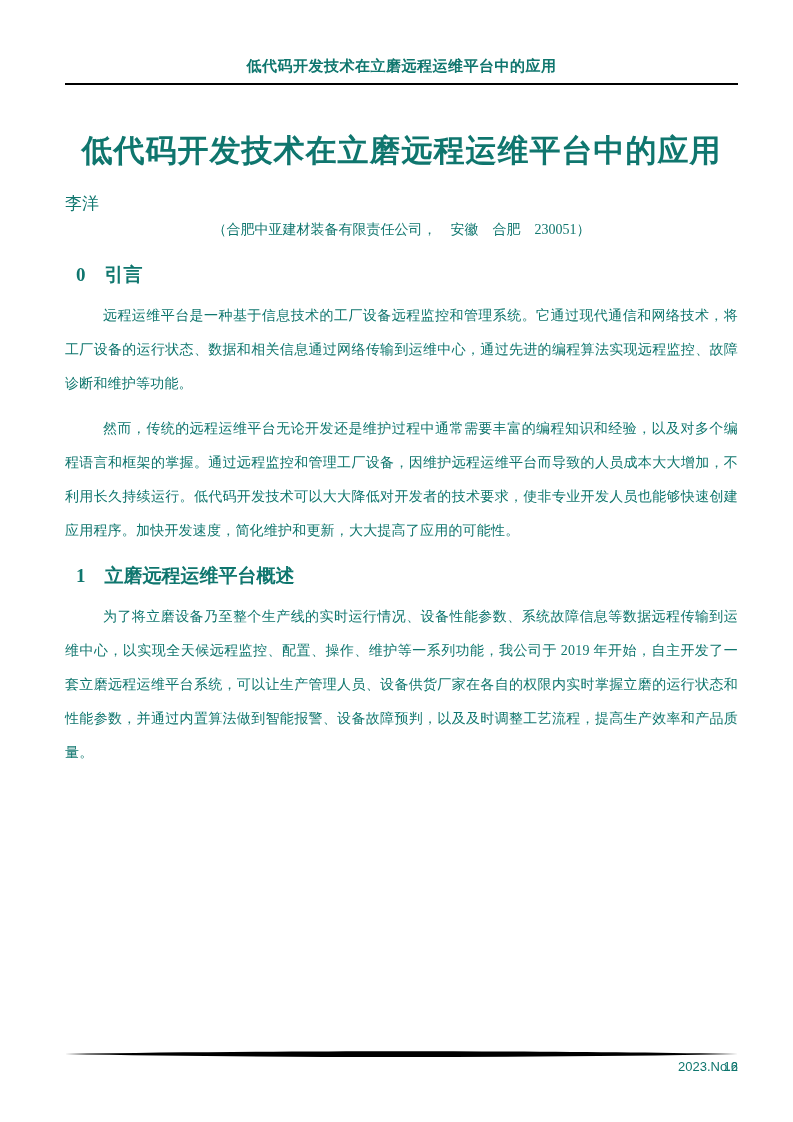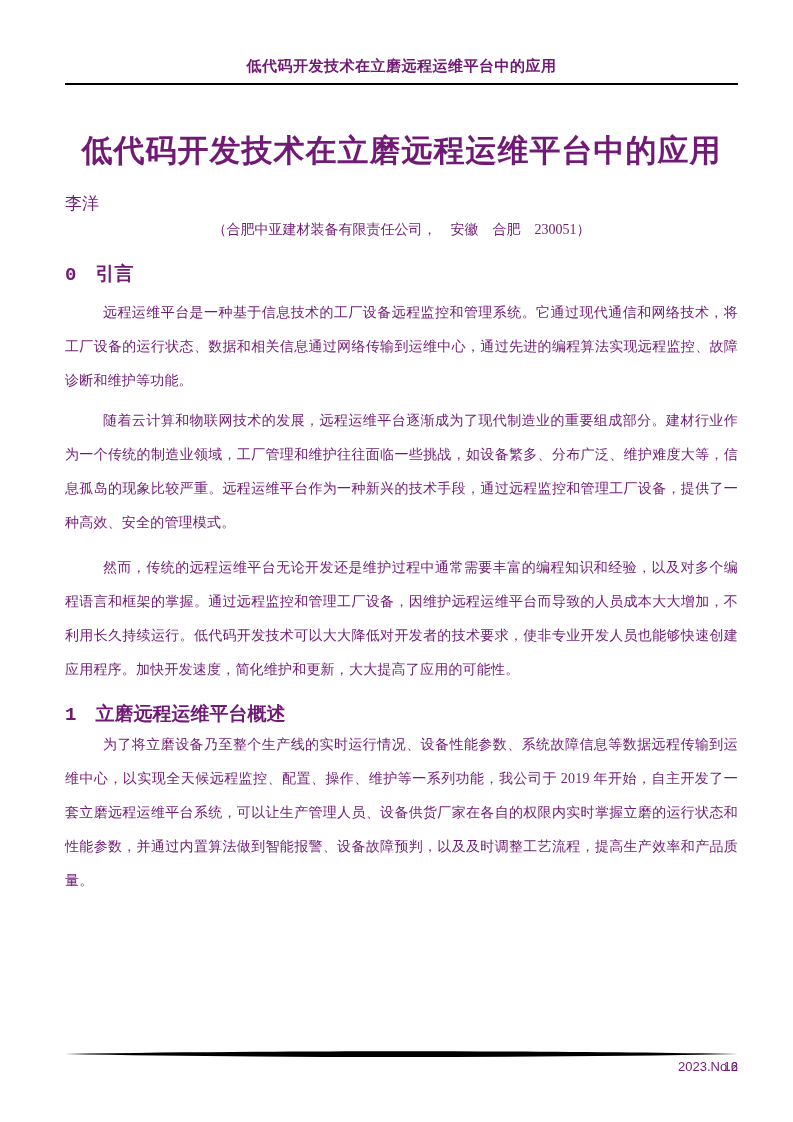--- a/index.html
+++ b/index.html
@@ -5,21 +5,21 @@
   html, body {
     margin: 0;
     padding: 0;
     background: #ffffff;
   }
   .page {
     position: relative;
     width: 793px;
     height: 1122px;
     background: #ffffff;
-    color: #701a75;
+    color: #0f766e;
     font-family: "Liberation Serif", "DejaVu Serif", serif;
     overflow: hidden;
     box-sizing: border-box;
   }
   .content {
     position: relative;
     margin-left: 65px;
     margin-right: 55px;
     width: 673px;
   }
@@ -55,26 +55,26 @@
   }
   .affiliation-line {
     margin-top: 4px;
     text-align: center;
     font-size: 14px;
     line-height: 22px;
     white-space: pre-wrap;
   }
   
   .sec-heading {
-    font-family: Liberation Mono, monospace;
+    font-family: Liberation Serif, serif;
     font-weight: bold;
     font-size: 19px;
     line-height: 26px;
     white-space: pre-wrap;
-    margin: 0;
+    margin: 11px;
   }
   .sec-heading.h0 { margin-top: 21px; }
   .sec-heading.h1 { margin-top: 15px; }
   
   .para {
     margin: 0;
     font-size: 14px;
     line-height: 34px;
     text-align: justify;
     text-justify: inter-ideograph;
@@ -132,21 +132,20 @@
     <h1 class="paper-title">低代码开发技术在立磨远程运维平台中的应用</h1>
 
     <div class="author-line">李洋</div>
 
     <div class="affiliation-line">（合肥中亚建材装备有限责任公司，　安徽　合肥　230051）</div>
 
     <h2 class="sec-heading h0">0　引言</h2>
 
     <p class="para p1">远程运维平台是一种基于信息技术的工厂设备远程监控和管理系统。它通过现代通信和网络技术，将工厂设备的运行状态、数据和相关信息通过网络传输到运维中心，通过先进的编程算法实现远程监控、故障诊断和维护等功能。</p>
 
-    <p class="para p2">随着云计算和物联网技术的发展，远程运维平台逐渐成为了现代制造业的重要组成部分。建材行业作为一个传统的制造业领域，工厂管理和维护往往面临一些挑战，如设备繁多、分布广泛、维护难度大等，信息孤岛的现象比较严重。远程运维平台作为一种新兴的技术手段，通过远程监控和管理工厂设备，提供了一种高效、安全的管理模式。</p>
 
     <p class="para p3">然而，传统的远程运维平台无论开发还是维护过程中通常需要丰富的编程知识和经验，以及对多个编程语言和框架的掌握。通过远程监控和管理工厂设备，因维护远程运维平台而导致的人员成本大大增加，不利用长久持续运行。低代码开发技术可以大大降低对开发者的技术要求，使非专业开发人员也能够快速创建应用程序。加快开发速度，简化维护和更新，大大提高了应用的可能性。</p>
 
     <h2 class="sec-heading h1">1　立磨远程运维平台概述</h2>
 
     <p class="para p4">为了将立磨设备乃至整个生产线的实时运行情况、设备性能参数、系统故障信息等数据远程传输到运维中心，以实现全天候远程监控、配置、操作、维护等一系列功能，我公司于 2019 年开始，自主开发了一套立磨远程运维平台系统，可以让生产管理人员、设备供货厂家在各自的权限内实时掌握立磨的运行状态和性能参数，并通过内置算法做到智能报警、设备故障预判，以及及时调整工艺流程，提高生产效率和产品质量。</p>
 
   </div>
 
   <div class="footer">

